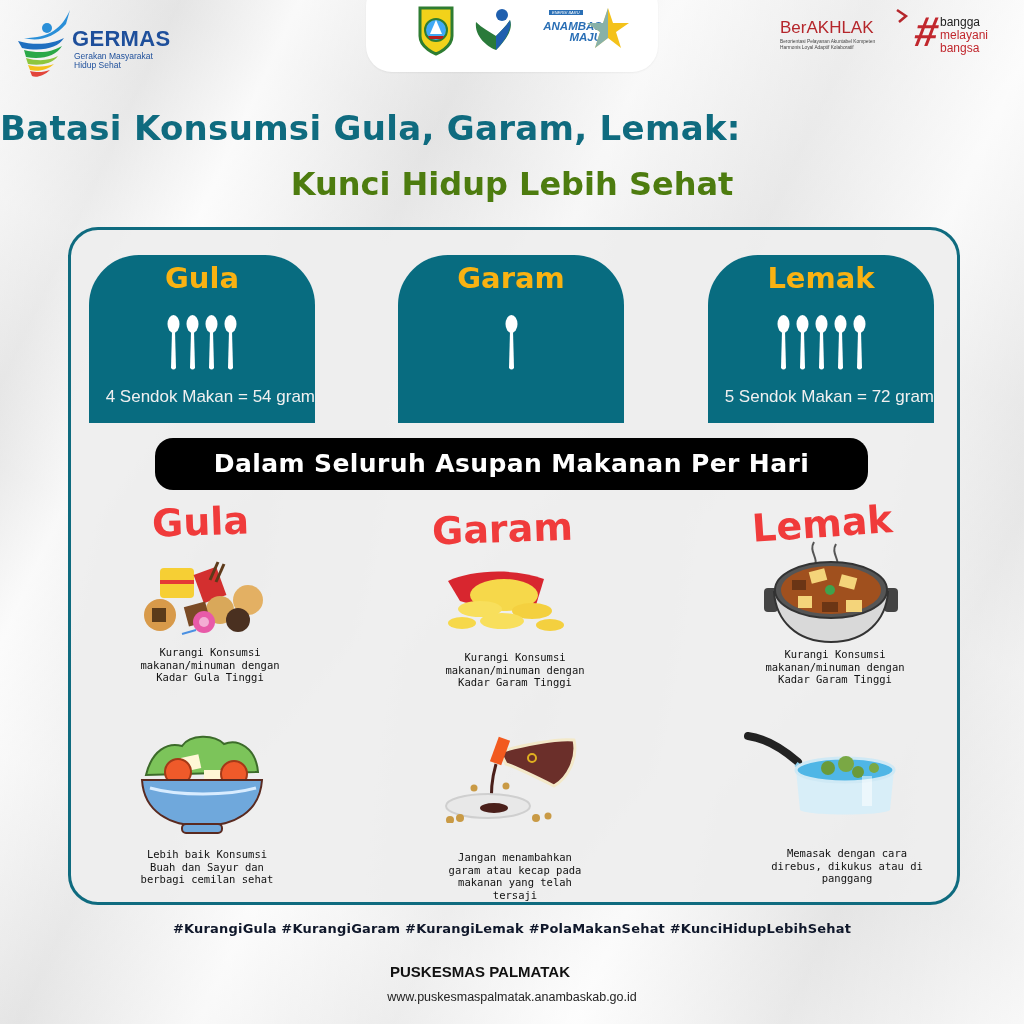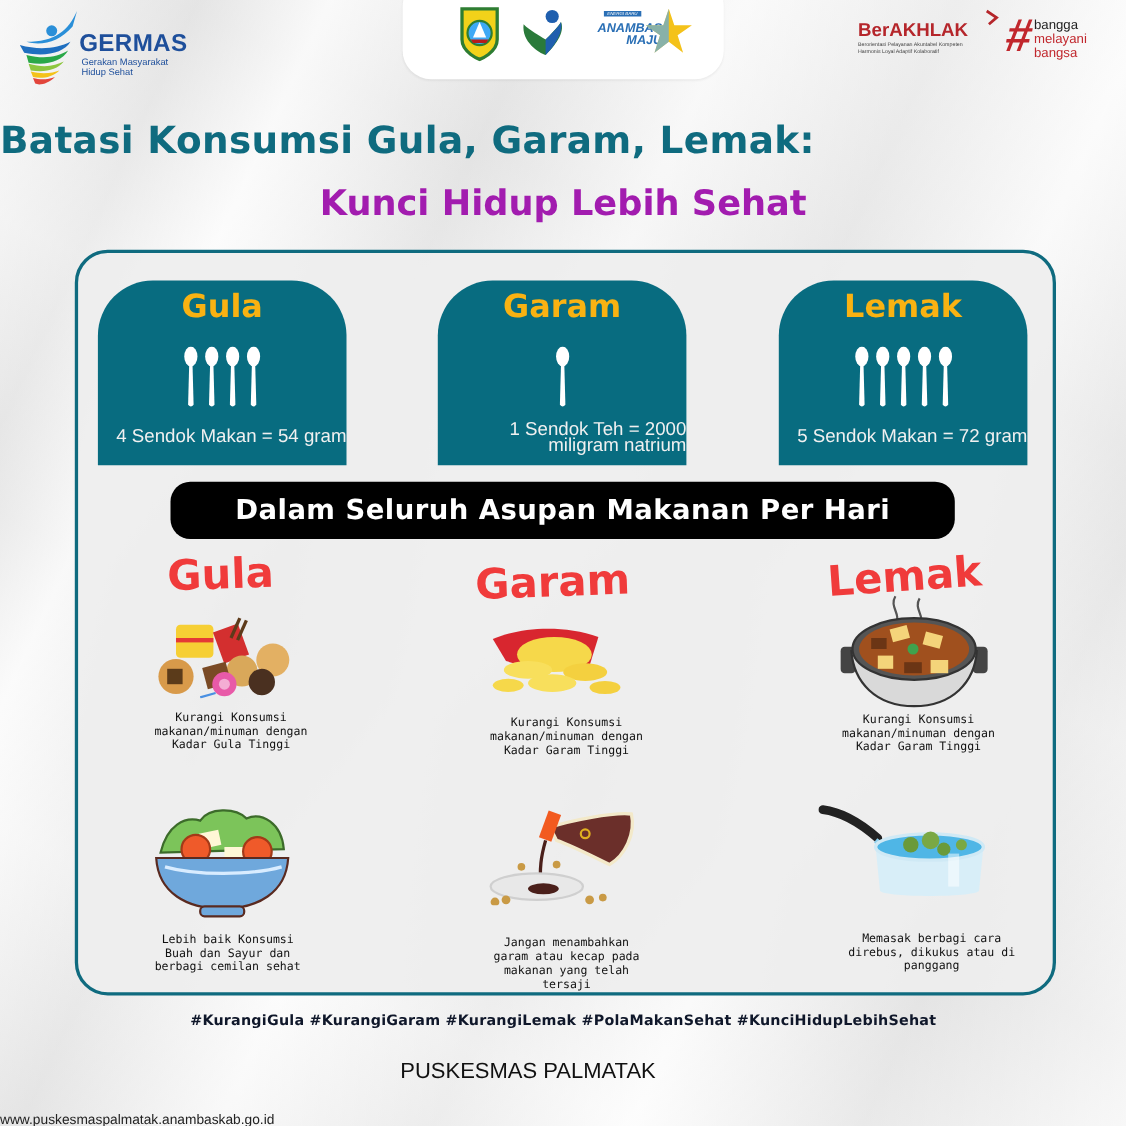--- a/index.html
+++ b/index.html
@@ -17,49 +17,49 @@
   
   .germas { left: 10px; top: 8px; width: 190px; height: 70px; }
   .germas-title { position:absolute; left: 62px; top: 18px; font-family: "Liberation Sans", sans-serif; font-weight: bold; font-size: 22px; color: #1e4f9b; letter-spacing: 0.3px; }
   .germas-sub { position:absolute; left: 64px; top: 44px; font-family: "Liberation Sans", sans-serif; font-size: 8.5px; color: #1e4f9b; line-height: 9px; }
 
   .logo-panel { left: 366px; top: -20px; width: 292px; height: 92px; background: #fff; border-radius: 26px; box-shadow: 0 1px 2px rgba(0,0,0,0.05); }
   .anambas-small { position:absolute; left: 176px; top: 41px; font-family: "Liberation Sans", sans-serif; font-weight: bold; font-style: italic; color: #2a6fb5; font-size: 11.5px; line-height: 11px; text-align: right; width: 60px; }
   .anambas-tiny { position:absolute; left: 183px; top: 30px; font-family: "Liberation Sans", sans-serif; font-size: 4px; color: #fff; background:#2a6fb5; padding: 0 3px; font-style: italic; }
 
   .berakhlak { left: 778px; top: 14px; width: 130px; height: 40px; }
-  .berakhlak-title { position:absolute; left: 2px; top: 4px; font-family: "Liberation Sans", sans-serif; font-weight: bold; font-size: 17px; color: #b5262b; }
+  .berakhlak-title { position:absolute; left: 2px; top: 4px; font-family: "Liberation Sans", sans-serif; font-weight: normal; font-size: 17px; color: #b5262b; }
   .berakhlak-sub { position:absolute; left: 2px; top: 25px; font-family: "Liberation Sans", sans-serif; font-size: 4.8px; color: #444; line-height: 6px; width: 130px; }
   .bangga { left: 915px; top: 14px; width: 105px; height: 48px; }
   .bangga-hash { position:absolute; left: 0; top: -6px; font-family: "Liberation Sans", sans-serif; font-weight: bold; font-size: 42px; color: #c1272d; transform: skewX(-10deg); }
   .bangga-lines { position:absolute; left: 25px; top: 2px; font-family: "Liberation Sans", sans-serif; font-size: 12px; line-height: 13px; }
   .bangga-lines span { display:block; }
 
   
   .title1 { left: 0; top: 108px; width: 1024px; text-align: left; font-family: "DejaVu Sans", sans-serif; font-weight: bold; font-size: 34px; color: #0f6b7f; letter-spacing: 0.3px; }
-  .title2 { left: 0; top: 165px; width: 1024px; text-align: center; font-family: "DejaVu Sans", sans-serif; font-weight: bold; font-size: 32px; color: #a21caf; }
+  .title2 { left: 0; top: 165px; width: 1024px; text-align: center; font-family: "DejaVu Sans", sans-serif; font-weight: bold; font-size: 32px; color: #4d7c0f; }
 
   
   .panel { left: 68px; top: 227px; width: 892px; height: 678px; border: 3px solid #0f6b7f; border-radius: 30px; background: rgba(238,238,238,0.92); }
 
   .card { top: 255px; width: 226px; height: 168px; background: #086c80; border-radius: 50px 50px 0 0; }
   .card-title { position:absolute; left: 0; top: 6px; width: 100%; text-align: center; font-family: "DejaVu Sans", sans-serif; font-weight: bold; font-size: 29px; color: #f9b212; }
   .spoons { position:absolute; left:0; top: 60px; width:100%; display:flex; justify-content:center; gap: 6px; }
   .spoon { width: 13px; height: 56px; }
   .card-text { position:absolute; left: 0; width: 100%; text-align: right; font-family: "Liberation Sans", sans-serif; font-size: 17px; color: #f0f0f0; line-height: 15px; }
 
   .red-banner { left: 155px; top: 438px; width: 713px; height: 52px; background: #000000; border-radius: 18px; color: #fff; text-align: center; line-height: 52px; font-family: "DejaVu Sans", sans-serif; font-weight: bold; font-size: 25px; letter-spacing: 0.4px; }
 
   .col-head { font-family: "DejaVu Sans", sans-serif; font-weight: bold; color: #f03b3b; font-size: 38px; }
 
   .caption { text-align: center; font-family: "DejaVu Sans Mono", monospace; font-size: 10.5px; color: #111; line-height: 12.5px; }
 
   .hashtags { left: 0; top: 921px; width: 1024px; text-align: center; font-family: "DejaVu Sans", sans-serif; font-weight: bold; font-size: 13px; color: #0f172a; letter-spacing: 0.2px; }
-  .footer-title { left: 0; top: 963px; width: 960px; text-align: center; font-family: "Liberation Sans", sans-serif; font-weight: normal; font-size: 20px; color: #111; }
-  .footer-url { left: 0; top: 990px; width: 1024px; font-family: "Liberation Sans", sans-serif; font-size: 12.5px; color: #222; margin-top: 21px; }
+  .footer-title { left: 0; top: 963px; width: 960px; text-align: center; font-family: "Liberation Sans", sans-serif; font-weight: bold; font-size: 15px; color: #111; }
+  .footer-url { left: 0; top: 990px; width: 1024px; text-align: center; font-family: "Liberation Sans", sans-serif; font-size: 12.5px; color: #222; }
 </style>
 </head>
 <body>
 
 <div class="abs germas">
   <svg width="60" height="70" viewBox="0 0 60 70" style="position:absolute;left:0;top:0">
     <circle cx="37" cy="20" r="5" fill="#2a8fd8"></circle>
     <path d="M60 2 C52 20 40 30 14 30 C28 34 44 30 56 16 Z" fill="#2a8fd8"></path>
     <path d="M8 33 C26 38 42 36 54 30 C48 40 32 44 12 40 Z" fill="#1f6fc0"></path>
     <path d="M14 42 C30 46 42 44 52 38 C46 48 32 52 16 49 Z" fill="#2aa848"></path>
@@ -145,24 +145,20 @@
   <div class="card-text" style="top:134px">4 Sendok Makan = 54 gram</div>
 </div>
 
 <div class="abs card" style="left:398px">
   <div class="card-title">Garam</div>
   <div class="spoons">
     <svg class="spoon" viewBox="0 0 13 56">
         <ellipse cx="6.5" cy="9" rx="6" ry="9" fill="#fff"></ellipse>
         <path d="M5 16 L4 53 Q6.5 56 9 53 L8 16 Z" fill="#fff"></path>
       </svg>
-  </div>
-  <div class="card-text" style="top:127px">
-    <div>1 Sendok Teh = 2000</div>
-    <div>miligram natrium</div>
   </div>
 </div>
 
 <div class="abs card" style="left:708px">
   <div class="card-title">Lemak</div>
   <div class="spoons">
     <svg class="spoon" viewBox="0 0 13 56">
         <ellipse cx="6.5" cy="9" rx="6" ry="9" fill="#fff"></ellipse>
         <path d="M5 16 L4 53 Q6.5 56 9 53 L8 16 Z" fill="#fff"></path>
       </svg>
@@ -293,20 +289,20 @@
   <path d="M52 34 L60 40" stroke="#8fd0ee" stroke-width="5"></path>
   <path d="M52 40 L150 40 L146 80 C140 86 62 86 56 80 Z" fill="#d8eef8"></path>
   <ellipse cx="101" cy="40" rx="49" ry="12" fill="#4fb6e6" stroke="#cfe9f5" stroke-width="3"></ellipse>
   <circle cx="84" cy="38" r="7" fill="#6a9a3a"></circle>
   <circle cx="102" cy="34" r="8" fill="#7aa844"></circle>
   <circle cx="114" cy="42" r="6" fill="#6a9a3a"></circle>
   <circle cx="130" cy="38" r="5" fill="#7aa844"></circle>
   <rect x="118" y="46" width="10" height="30" fill="#ffffff" opacity="0.5"></rect>
 </svg>
 <div class="abs caption" style="left:752px; top:847px; width:190px">
-  <div>Memasak berbagi cara</div>
+  <div>Memasak dengan cara</div>
   <div>direbus, dikukus atau di</div>
   <div>panggang</div>
 </div>
 
 <div class="abs hashtags">#KurangiGula #KurangiGaram #KurangiLemak #PolaMakanSehat #KunciHidupLebihSehat</div>
 <div class="abs footer-title">PUSKESMAS PALMATAK</div>
 <div class="abs footer-url">www.puskesmaspalmatak.anambaskab.go.id</div>
 
 </body></html>

